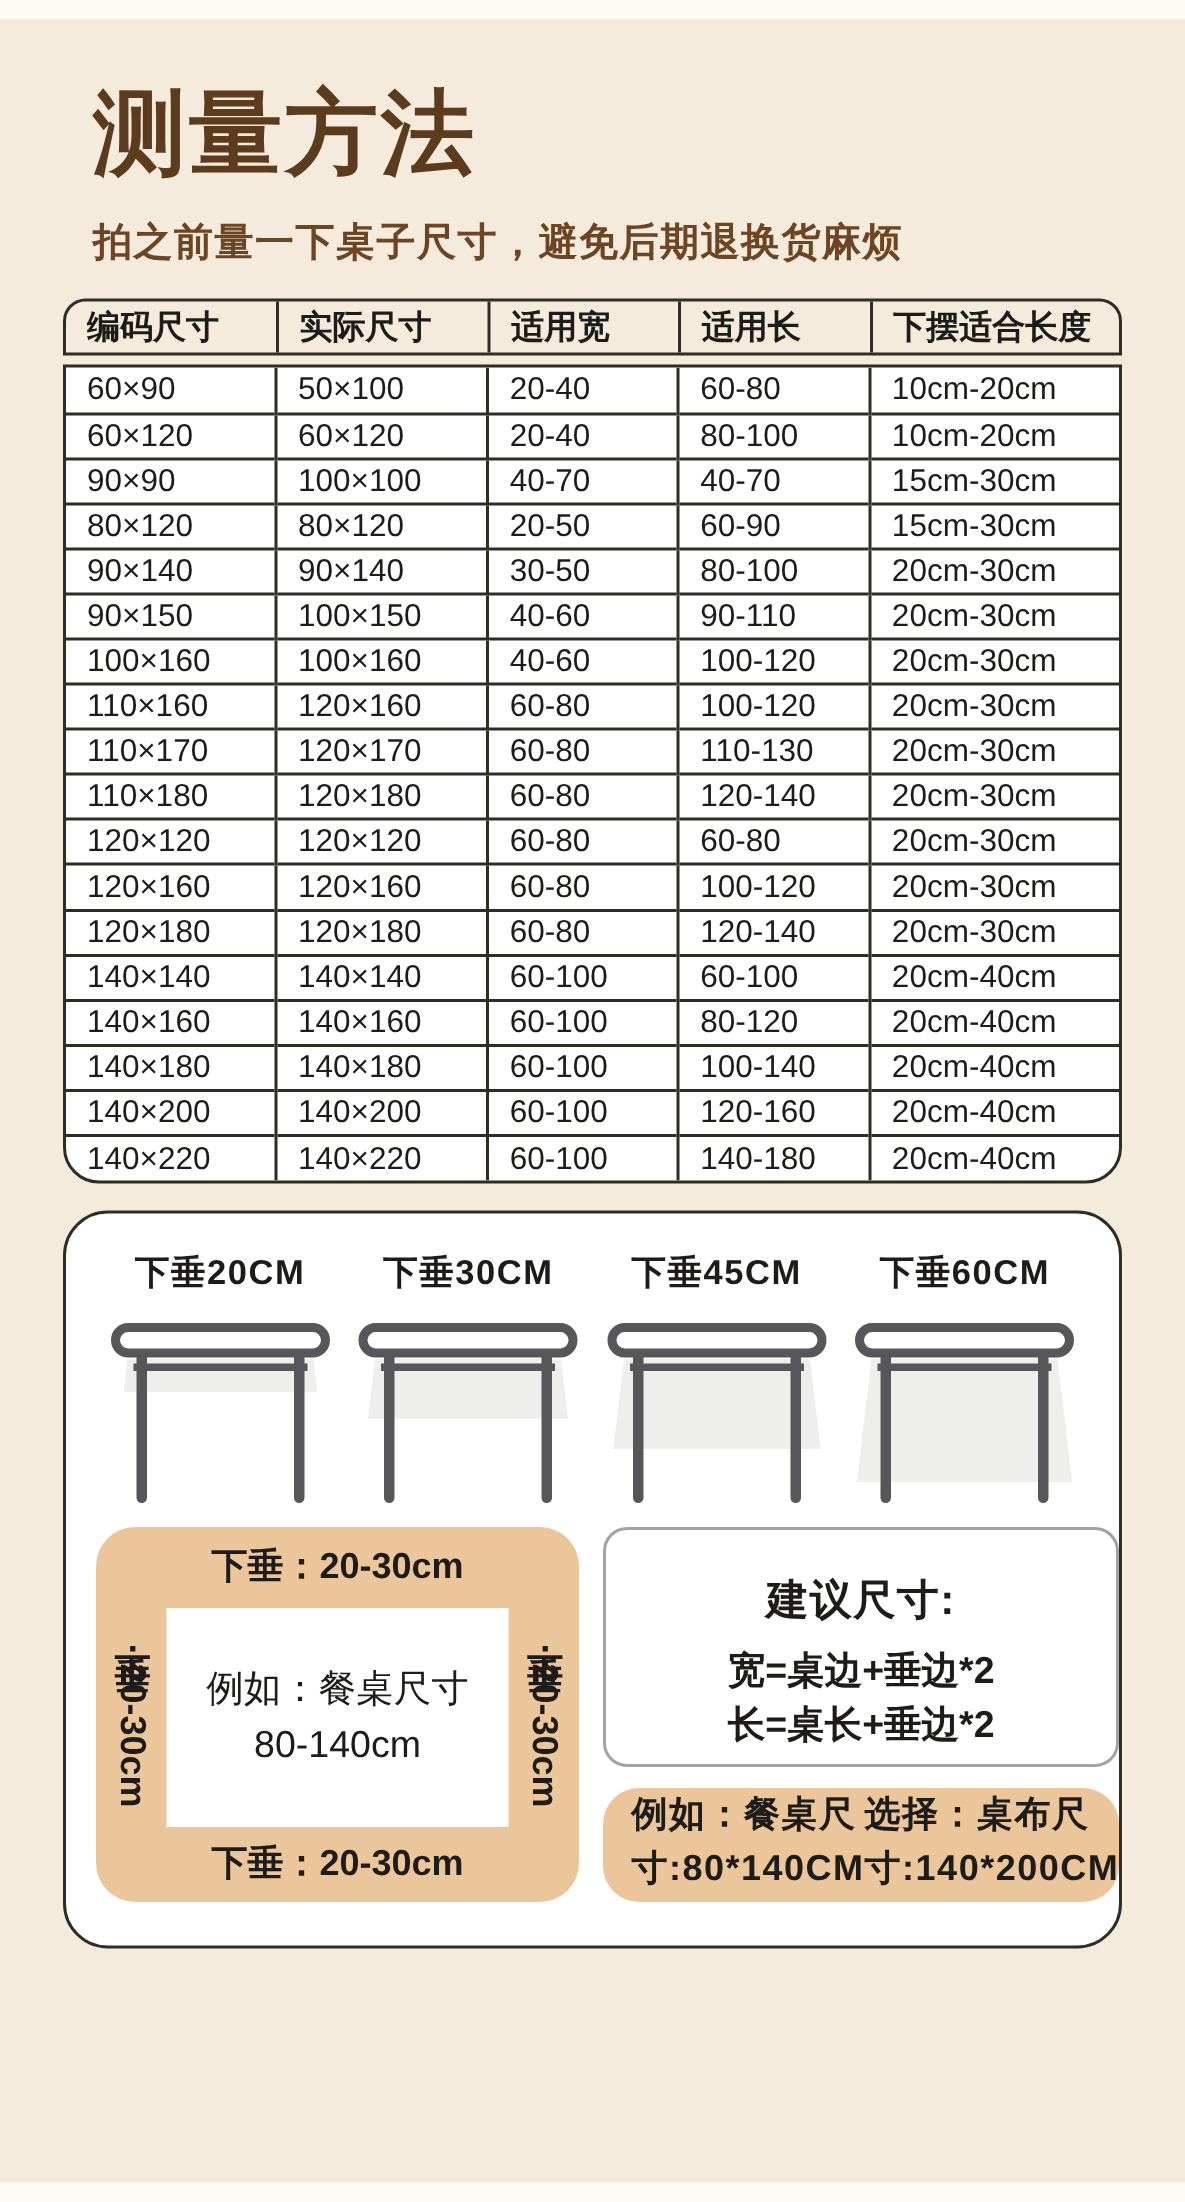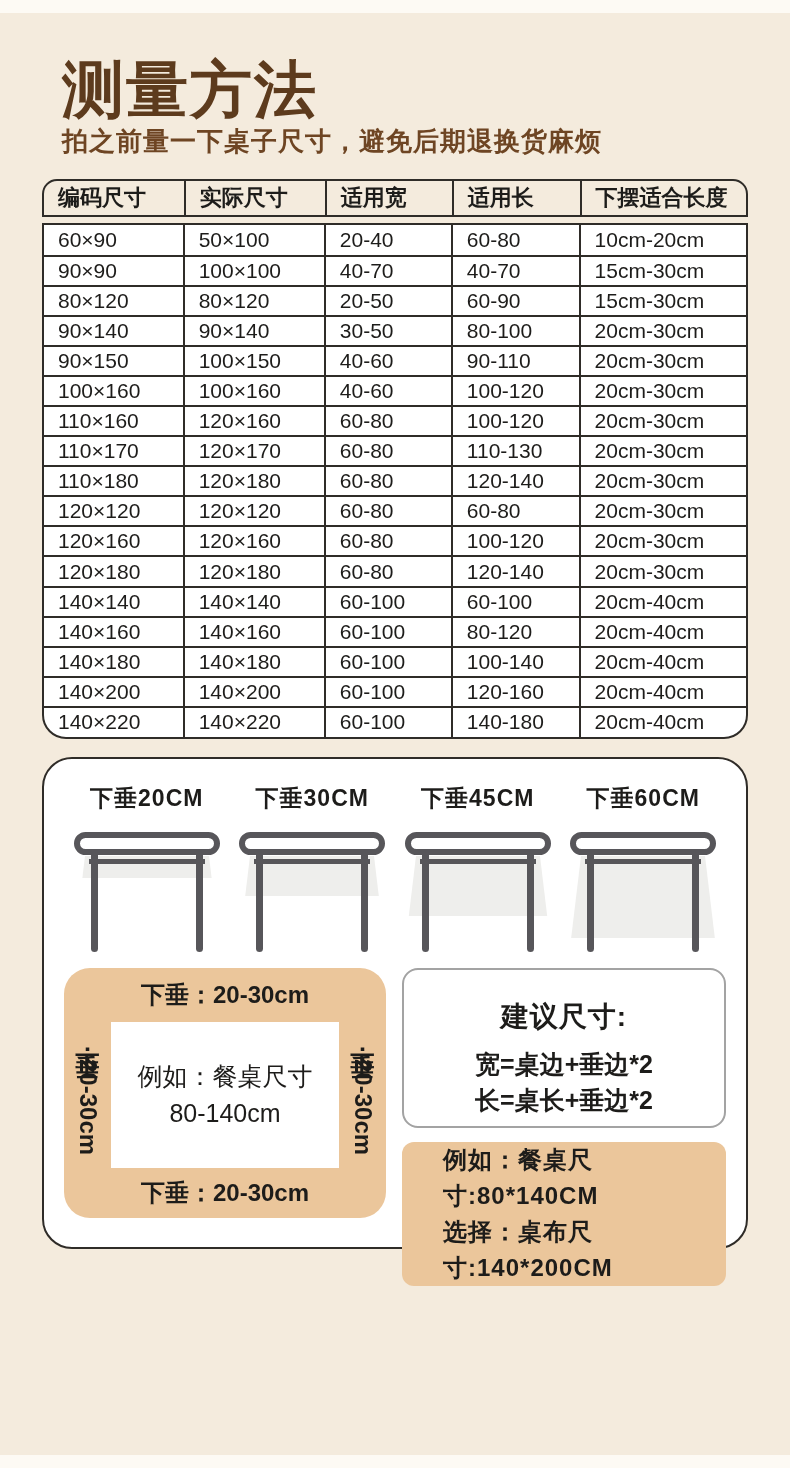--- a/index.html
+++ b/index.html
@@ -8,21 +8,21 @@
     --soft-border:#a3a3a3;
   }
   *{margin:0;padding:0;box-sizing:border-box;}
   html,body{width:790px;}
   body{height:1468px;background:var(--band-bg);font-family:"Liberation Sans","DejaVu Sans",sans-serif;color:var(--ink);overflow:hidden;}
   .page{position:absolute;top:13px;left:0;right:0;height:1442px;background:var(--page-bg);}
 
   
   header{padding:42px 42px 0 62px;}
   h1{font-size:62px;font-weight:800;color:var(--title-brown);letter-spacing:2px;line-height:1.12;}
-  .subtitle{font-size:26px;font-weight:700;color:var(--subtitle-brown);letter-spacing:1px;}
+  .subtitle{margin-top:20px;font-size:26px;font-weight:700;color:var(--subtitle-brown);letter-spacing:1px;}
 
   
   .size-table{margin:20px 42px 0;}
   .thead{display:flex;height:38px;border:2px solid var(--border-dark);border-radius:15px 15px 0 0;background:transparent;}
   .thead .hc{line-height:34px;font-size:22px;font-weight:700;padding-left:14px;overflow:hidden;white-space:nowrap;}
   .thead .hc + .hc{border-left:2px solid var(--border-dark);}
   .c0{width:19.9%;} .c1{width:20.1%;} .c2{width:18.1%;} .c3{width:18.2%;} .c4{width:23.7%;}
   .tbody-wrap{margin-top:6px;border:2px solid var(--border-dark);border-radius:0 0 24px 24px;overflow:hidden;background:#fff;}
   table{width:100%;border-collapse:collapse;table-layout:fixed;}
   td{height:30.1px;font-size:21px;padding-left:14px;border-left:2px solid var(--border-dark);white-space:nowrap;overflow:hidden;}
@@ -42,21 +42,21 @@
   .d-top{top:0;height:54px;line-height:54px;}
   .d-bottom{bottom:0;height:50px;line-height:50px;}
   .d-left,.d-right{position:absolute;top:54px;bottom:50px;width:47px;writing-mode:vertical-rl;text-orientation:mixed;font-size:24px;font-weight:700;display:flex;align-items:center;justify-content:center;}
   .d-left{left:0;} .d-right{right:0;}
   .d-center{position:absolute;top:54px;bottom:50px;left:47px;right:47px;background:#fff;display:flex;flex-direction:column;align-items:center;justify-content:center;font-size:25px;line-height:1.5;}
 
   .right-col{flex:1;display:flex;flex-direction:column;}
   .suggestion{height:160px;background:#fff;border:2px solid var(--soft-border);border-radius:16px;display:flex;flex-direction:column;align-items:center;justify-content:center;}
   .sg-title{font-size:28px;font-weight:700;margin-bottom:10px;letter-spacing:1px;margin-top:20px;}
   .sg-f{font-size:25px;font-weight:600;line-height:1.45;}
-  .example-box{margin-top:14px;flex:1;background:var(--tan);border-radius:12px;display:flex;flex-direction:column;justify-content:center;padding-left:41px;font-size:24px;font-weight:700;line-height:1.5;letter-spacing:1px;}
+  .example-box{margin-top:14px;flex:1;background:var(--tan);border-radius:24px;display:flex;flex-direction:row;justify-content:center;padding-left:19px;font-size:24px;font-weight:700;line-height:1.5;letter-spacing:1px;}
 </style>
 </head>
 <body>
 
 <div class="page">
 
   <header>
     <h1>测量方法</h1>
     <p class="subtitle">拍之前量一下桌子尺寸，避免后期退换货麻烦</p>
   </header>
@@ -80,20 +80,27 @@
           </colgroup>
         <tbody id="table-body">
             <tr>
               <td>60×90</td>
               <td>50×100</td>
               <td>20-40</td>
               <td>60-80</td>
               <td>10cm-20cm</td>
             </tr>
             <tr>
+              <td>60×120</td>
+              <td>60×120</td>
+              <td>20-40</td>
+              <td>80-100</td>
+              <td>10cm-20cm</td>
+            </tr>
+            <tr>
               <td>90×90</td>
               <td>100×100</td>
               <td>40-70</td>
               <td>40-70</td>
               <td>15cm-30cm</td>
             </tr>
             <tr>
               <td>80×120</td>
               <td>80×120</td>
               <td>20-50</td>

